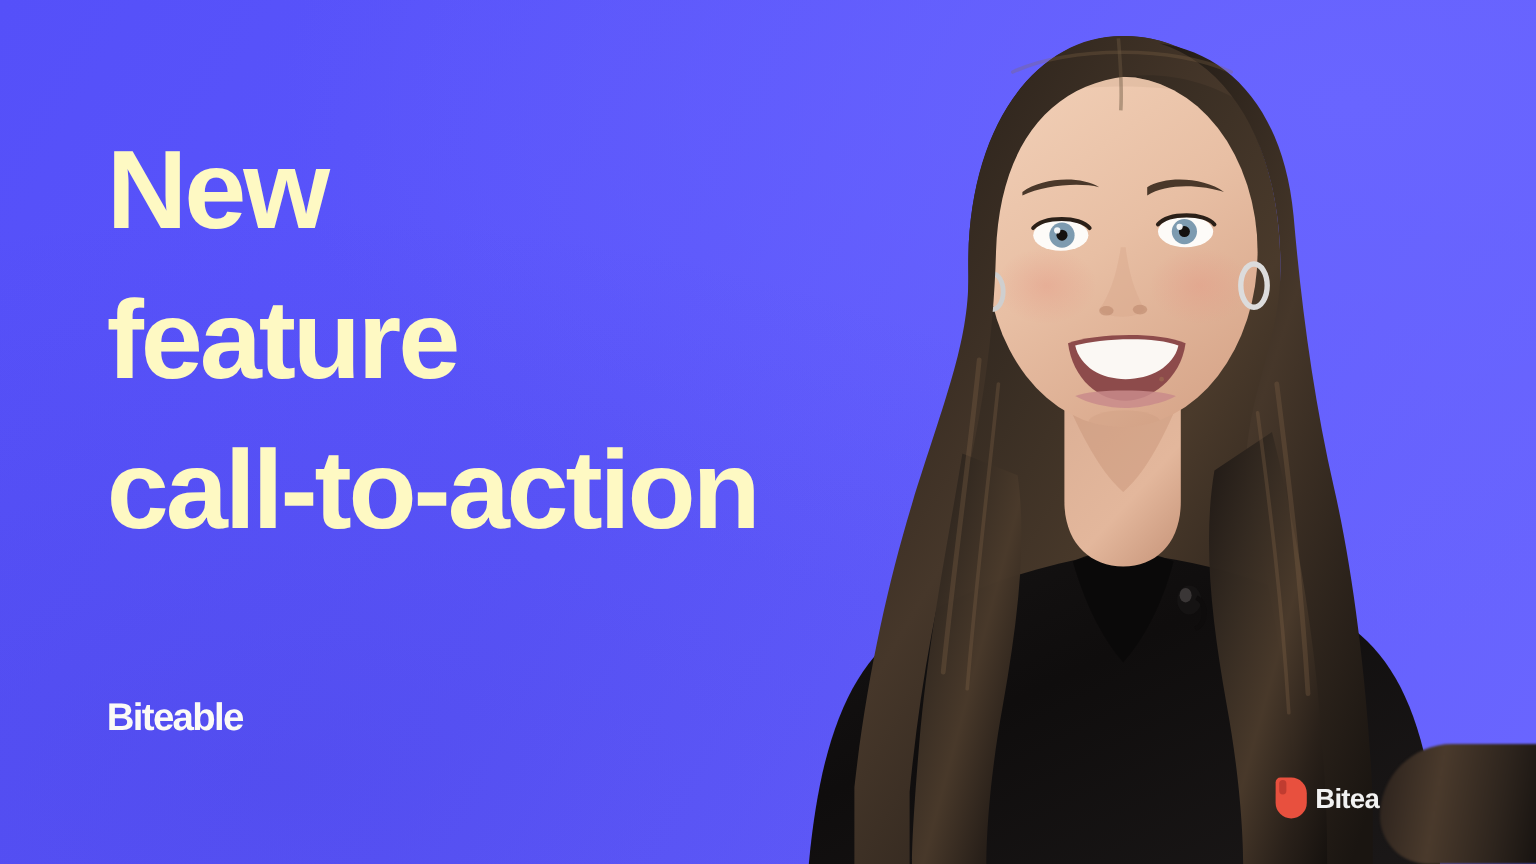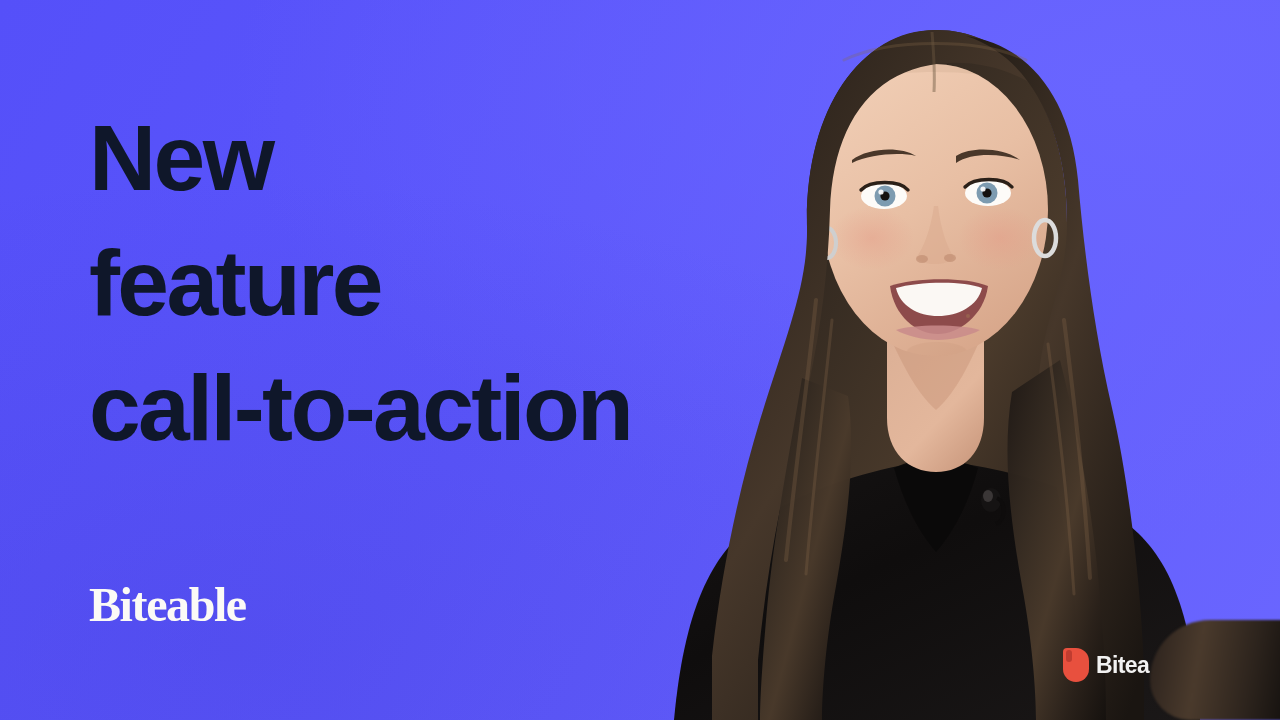--- a/index.html
+++ b/index.html
@@ -29,39 +29,39 @@
   .bg-vignette {
     position:absolute; inset:0;
     background:radial-gradient(130% 120% at 18% 90%, rgba(58,52,200,.22) 0%, rgba(58,52,200,0) 55%);
   }
 
   
   .headline {
     position:absolute;
     left:89px; top:96px;
     width:760px;
-    color:#0f172a;
+    color:#fef9c3;
     font-family:"Liberation Sans", sans-serif;
     font-weight:700;
     font-size:93px;
     line-height:125px;
     letter-spacing:-2.6px;
     z-index:3;
     white-space:nowrap;
   }
   .headline .ln { display:block; }
 
   
   .brand {
     position:absolute;
     left:89px; top:581px;
     color:#fbfaf6;
-    font-family:Liberation Serif, serif;
+    font-family:Liberation Sans, sans-serif;
     font-weight:700;
-    font-size:48px;
+    font-size:32px;
     letter-spacing:-1.4px;
     line-height:1;
     z-index:6;
   }
 
   
   .presenter {
     position:absolute;
     left:560px; top:0;
     width:720px; height:720px;

